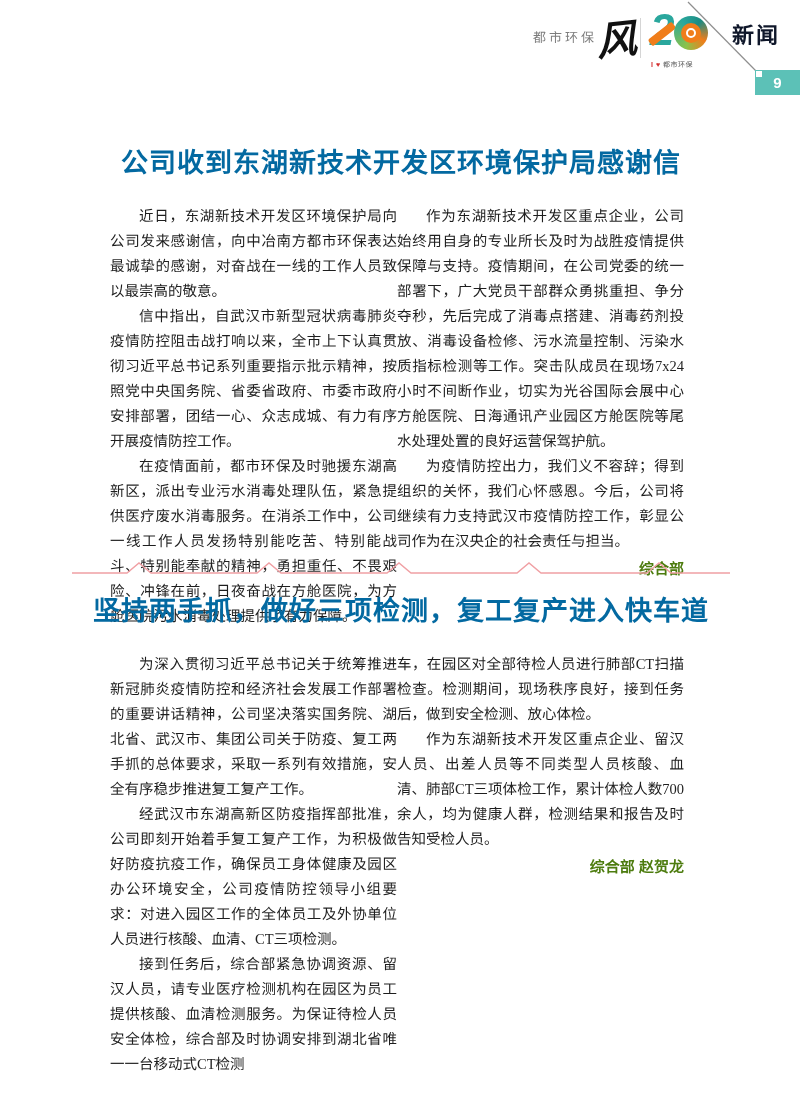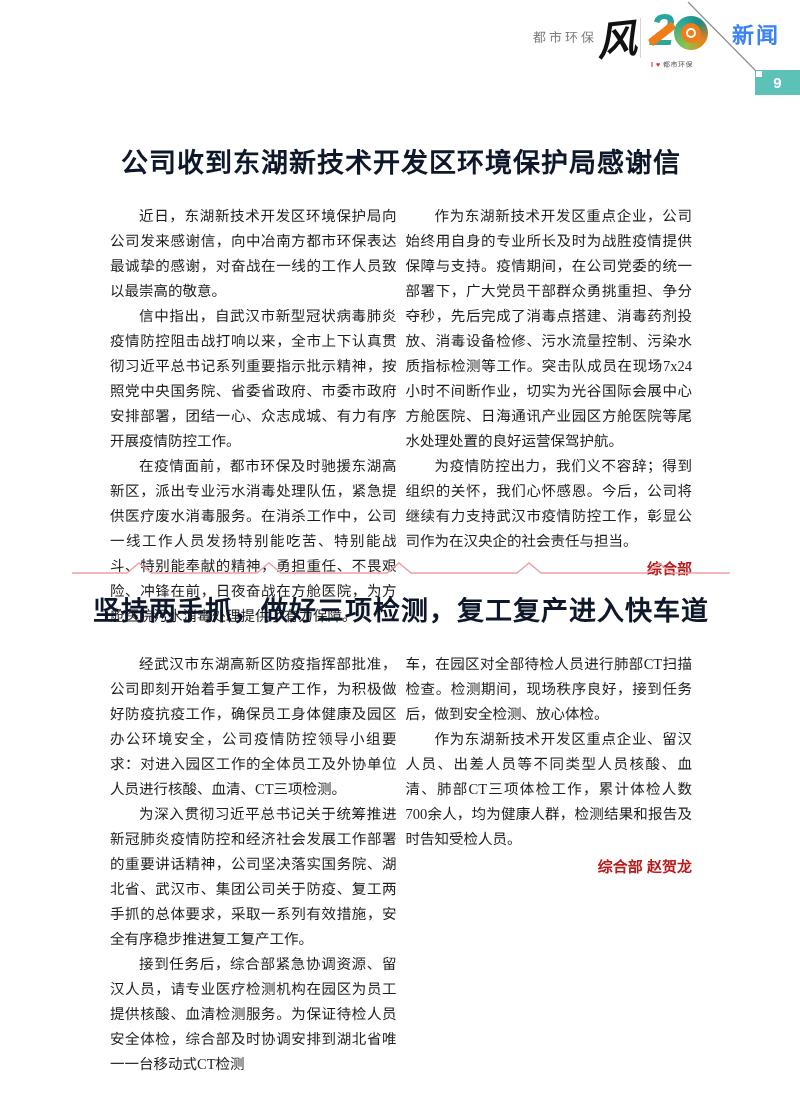--- a/index.html
+++ b/index.html
@@ -62,21 +62,21 @@
     position:absolute; left:651px; top:59px;
     font-family:"Liberation Sans", sans-serif;
     font-size:7px; letter-spacing:0.5px; color:#555;
     white-space:nowrap;
   }
   .tagline .heart { color:var(--heart-red); font-weight:bold; }
   .diag-rule { position:absolute; left:680px; top:0; }
   .section-label {
     position:absolute; left:732px; top:17px;
     font-family:"Liberation Sans", sans-serif;
-    font-weight:800; font-size:22px; color:#3b82f6;
+    font-weight:800; font-size:22px; color:#0f172a;
     letter-spacing:2px;
   }
   .page-box {
     position:absolute; left:755px; top:70px;
     width:45px; height:25px;
     background:var(--accent-teal);
   }
   .page-box .corner {
     position:absolute; left:1px; top:1px;
     width:6px; height:6px; background:#ffffff;
@@ -88,31 +88,31 @@
     font-size:15px; font-weight:bold; color:#ffffff;
   }
 
   
   .article { position:absolute; left:110px; width:582px; }
   #article-0 { top:146px; }
   #article-1 { top:594px; }
   .article-title {
     font-family:"Liberation Sans", sans-serif;
     font-weight:800; font-size:27px; line-height:34px;
-    color:#0f172a; letter-spacing:1px;
+    color:#0369a1; letter-spacing:1px;
     text-align:center; white-space:nowrap;
     width:622px; margin:0 0 24px -20px;
   }
-  .cols { display:flex; gap:9px; }
+  .cols { display:flex; }
   .col { width:287px; font-size:14.5px; line-height:25px; color:#1e1e1e; }
   .para { margin:0; text-indent:2em; text-align:justify; }
   .para.no-indent { text-indent:0; }
   .byline {
     font-family:"Liberation Sans", sans-serif;
-    font-weight:bold; font-size:15px; color:#b91c1c;
+    font-weight:bold; font-size:15px; color:#4d7c0f;
     text-align:right; margin-top:2px;
   }
 
   
   .zigzag { position:absolute; left:72px; top:562px; }
   .zigzag path { stroke:var(--divider-pink); stroke-width:1.4; fill:none; }
 </style>
 </head>
 <body>
 
@@ -163,22 +163,22 @@
 </div>
 
 <svg class="zigzag" width="658" height="14">
   <path d="M0 11 H55 L67 1 L79 11 H185 L197 1 L209 11 H315 L327 1 L339 11 H445 L457 1 L469 11 H575 L587 1 L599 11 H658"></path>
 </svg>
 
 <div class="article" id="article-1">
   <h1 class="article-title">坚持两手抓，做好三项检测，复工复产进入快车道</h1>
   <div class="cols">
     <div class="col">
+        <p class="para">为深入贯彻习近平总书记关于统筹推进新冠肺炎疫情防控和经济社会发展工作部署的重要讲话精神，公司坚决落实国务院、湖北省、武汉市、集团公司关于防疫、复工两手抓的总体要求，采取一系列有效措施，安全有序稳步推进复工复产工作。</p>
         <p class="para">经武汉市东湖高新区防疫指挥部批准，公司即刻开始着手复工复产工作，为积极做好防疫抗疫工作，确保员工身体健康及园区办公环境安全，公司疫情防控领导小组要求：对进入园区工作的全体员工及外协单位人员进行核酸、血清、CT三项检测。</p>
-        <p class="para">为深入贯彻习近平总书记关于统筹推进新冠肺炎疫情防控和经济社会发展工作部署的重要讲话精神，公司坚决落实国务院、湖北省、武汉市、集团公司关于防疫、复工两手抓的总体要求，采取一系列有效措施，安全有序稳步推进复工复产工作。</p>
         <p class="para">接到任务后，综合部紧急协调资源、留汉人员，请专业医疗检测机构在园区为员工提供核酸、血清检测服务。为保证待检人员安全体检，综合部及时协调安排到湖北省唯一一台移动式CT检测</p>
       </div>
     <div class="col">
         <p class="para no-indent">车，在园区对全部待检人员进行肺部CT扫描检查。检测期间，现场秩序良好，接到任务后，做到安全检测、放心体检。</p>
         <p class="para">作为东湖新技术开发区重点企业、留汉人员、出差人员等不同类型人员核酸、血清、肺部CT三项体检工作，累计体检人数700余人，均为健康人群，检测结果和报告及时告知受检人员。</p>
         <div class="byline">综合部 赵贺龙</div>
       </div>
   </div>
   <div class="byline-slot"></div>
 </div>

